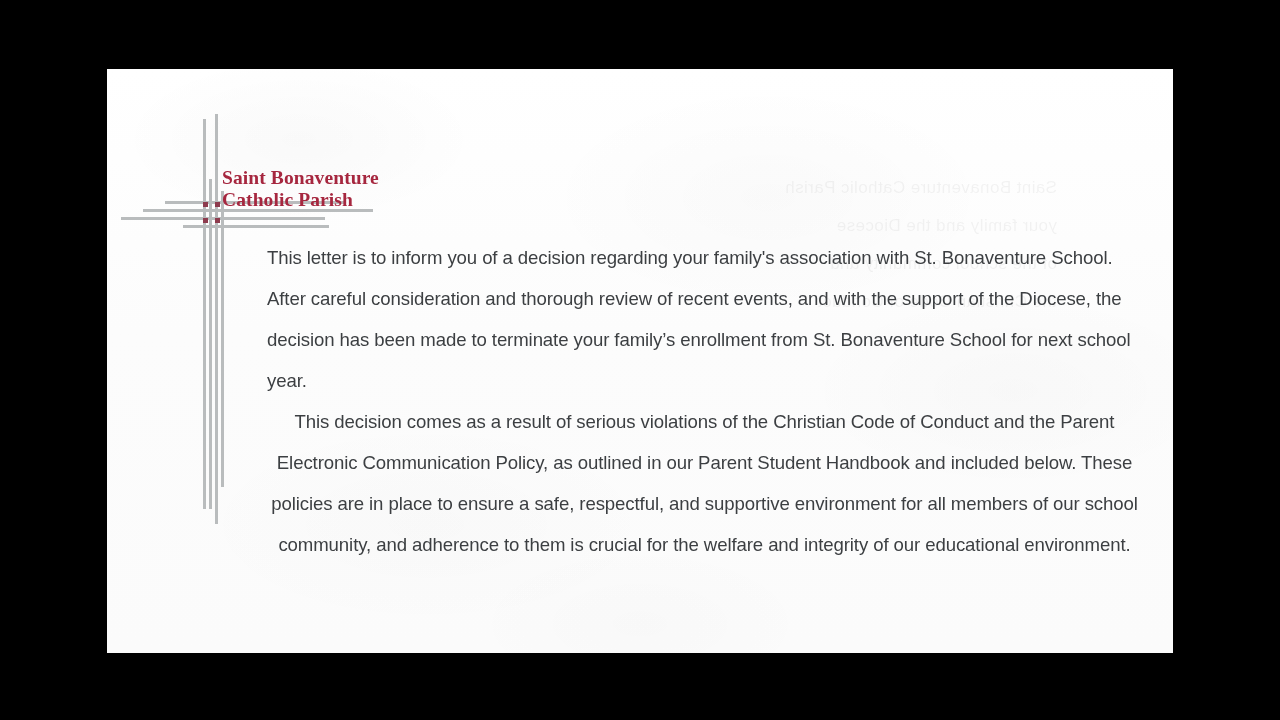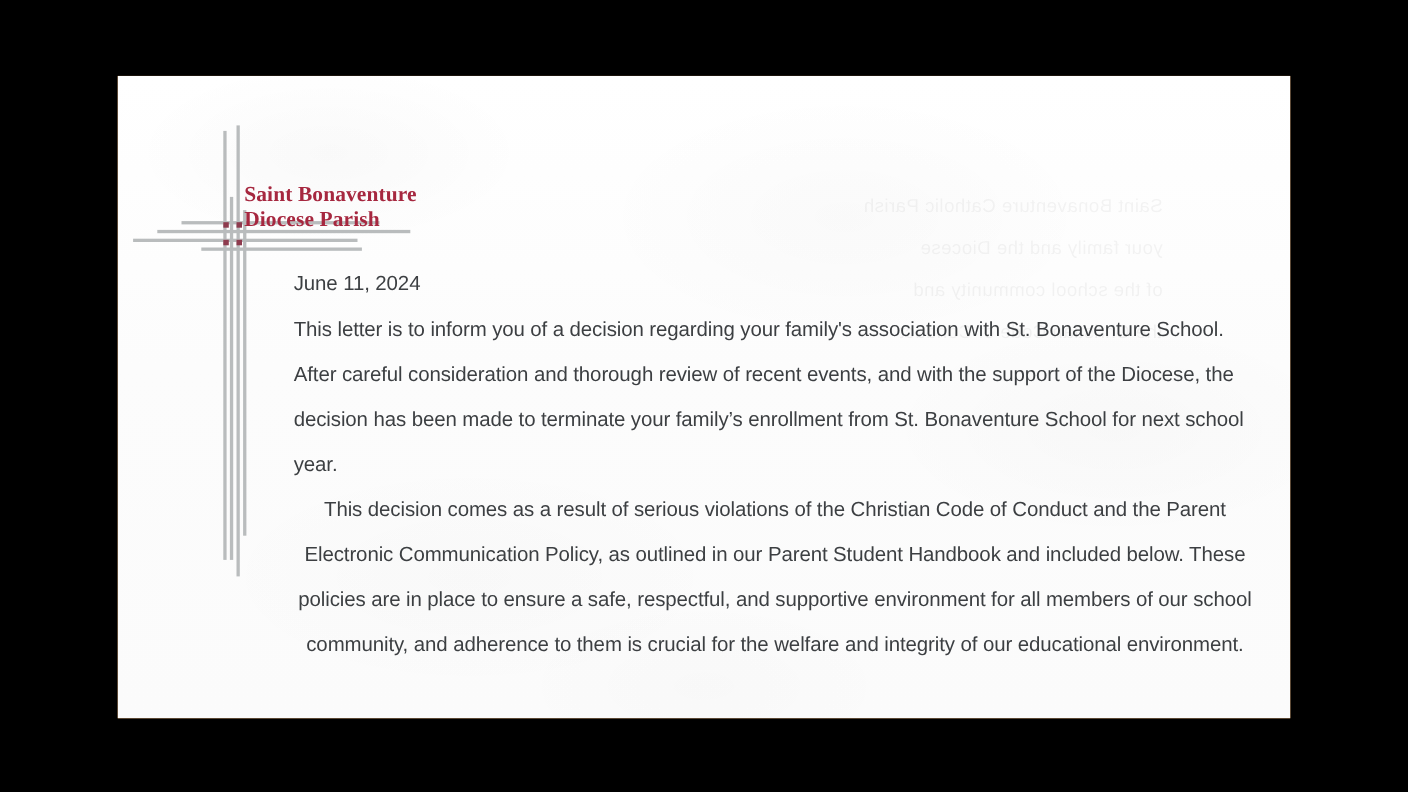--- a/index.html
+++ b/index.html
@@ -148,25 +148,24 @@
       <div class="cross-bar h" style="left:76px;  top:156px; width:146px;"></div>
 
       <div class="cross-node" style="left:96px;  top:133px;"></div>
       <div class="cross-node" style="left:108px; top:133px;"></div>
       <div class="cross-node" style="left:96px;  top:149px;"></div>
       <div class="cross-node" style="left:108px; top:149px;"></div>
     </div>
 
     <div id="parish-header">
       <span class="line">Saint Bonaventure</span>
-      <span class="line">Diocese Parish</span>
+      <span class="line">Catholic Parish</span>
     </div>
 
     <div id="letter-body">
-      <p class="blk" id="letter-date">June 11, 2024</p>
 
 
       <p class="blk" id="letter-para-1">This letter is to inform you of a decision regarding your family's association with St. Bonaventure School.  After careful consideration and thorough review of recent events, and with the support of the Diocese, the decision has been made to terminate your family’s enrollment from St. Bonaventure School for next school year.</p>
 
       <p class="blk" id="letter-para-2">This decision comes as a result of serious violations of the Christian Code of Conduct and the Parent Electronic Communication Policy, as outlined in our Parent Student Handbook and included below. These policies are in place to ensure a safe, respectful, and supportive environment for all members of our school community, and adherence to them is crucial for the welfare and integrity of our educational environment.</p>
     </div>
 
   </div>
 
 </div>

